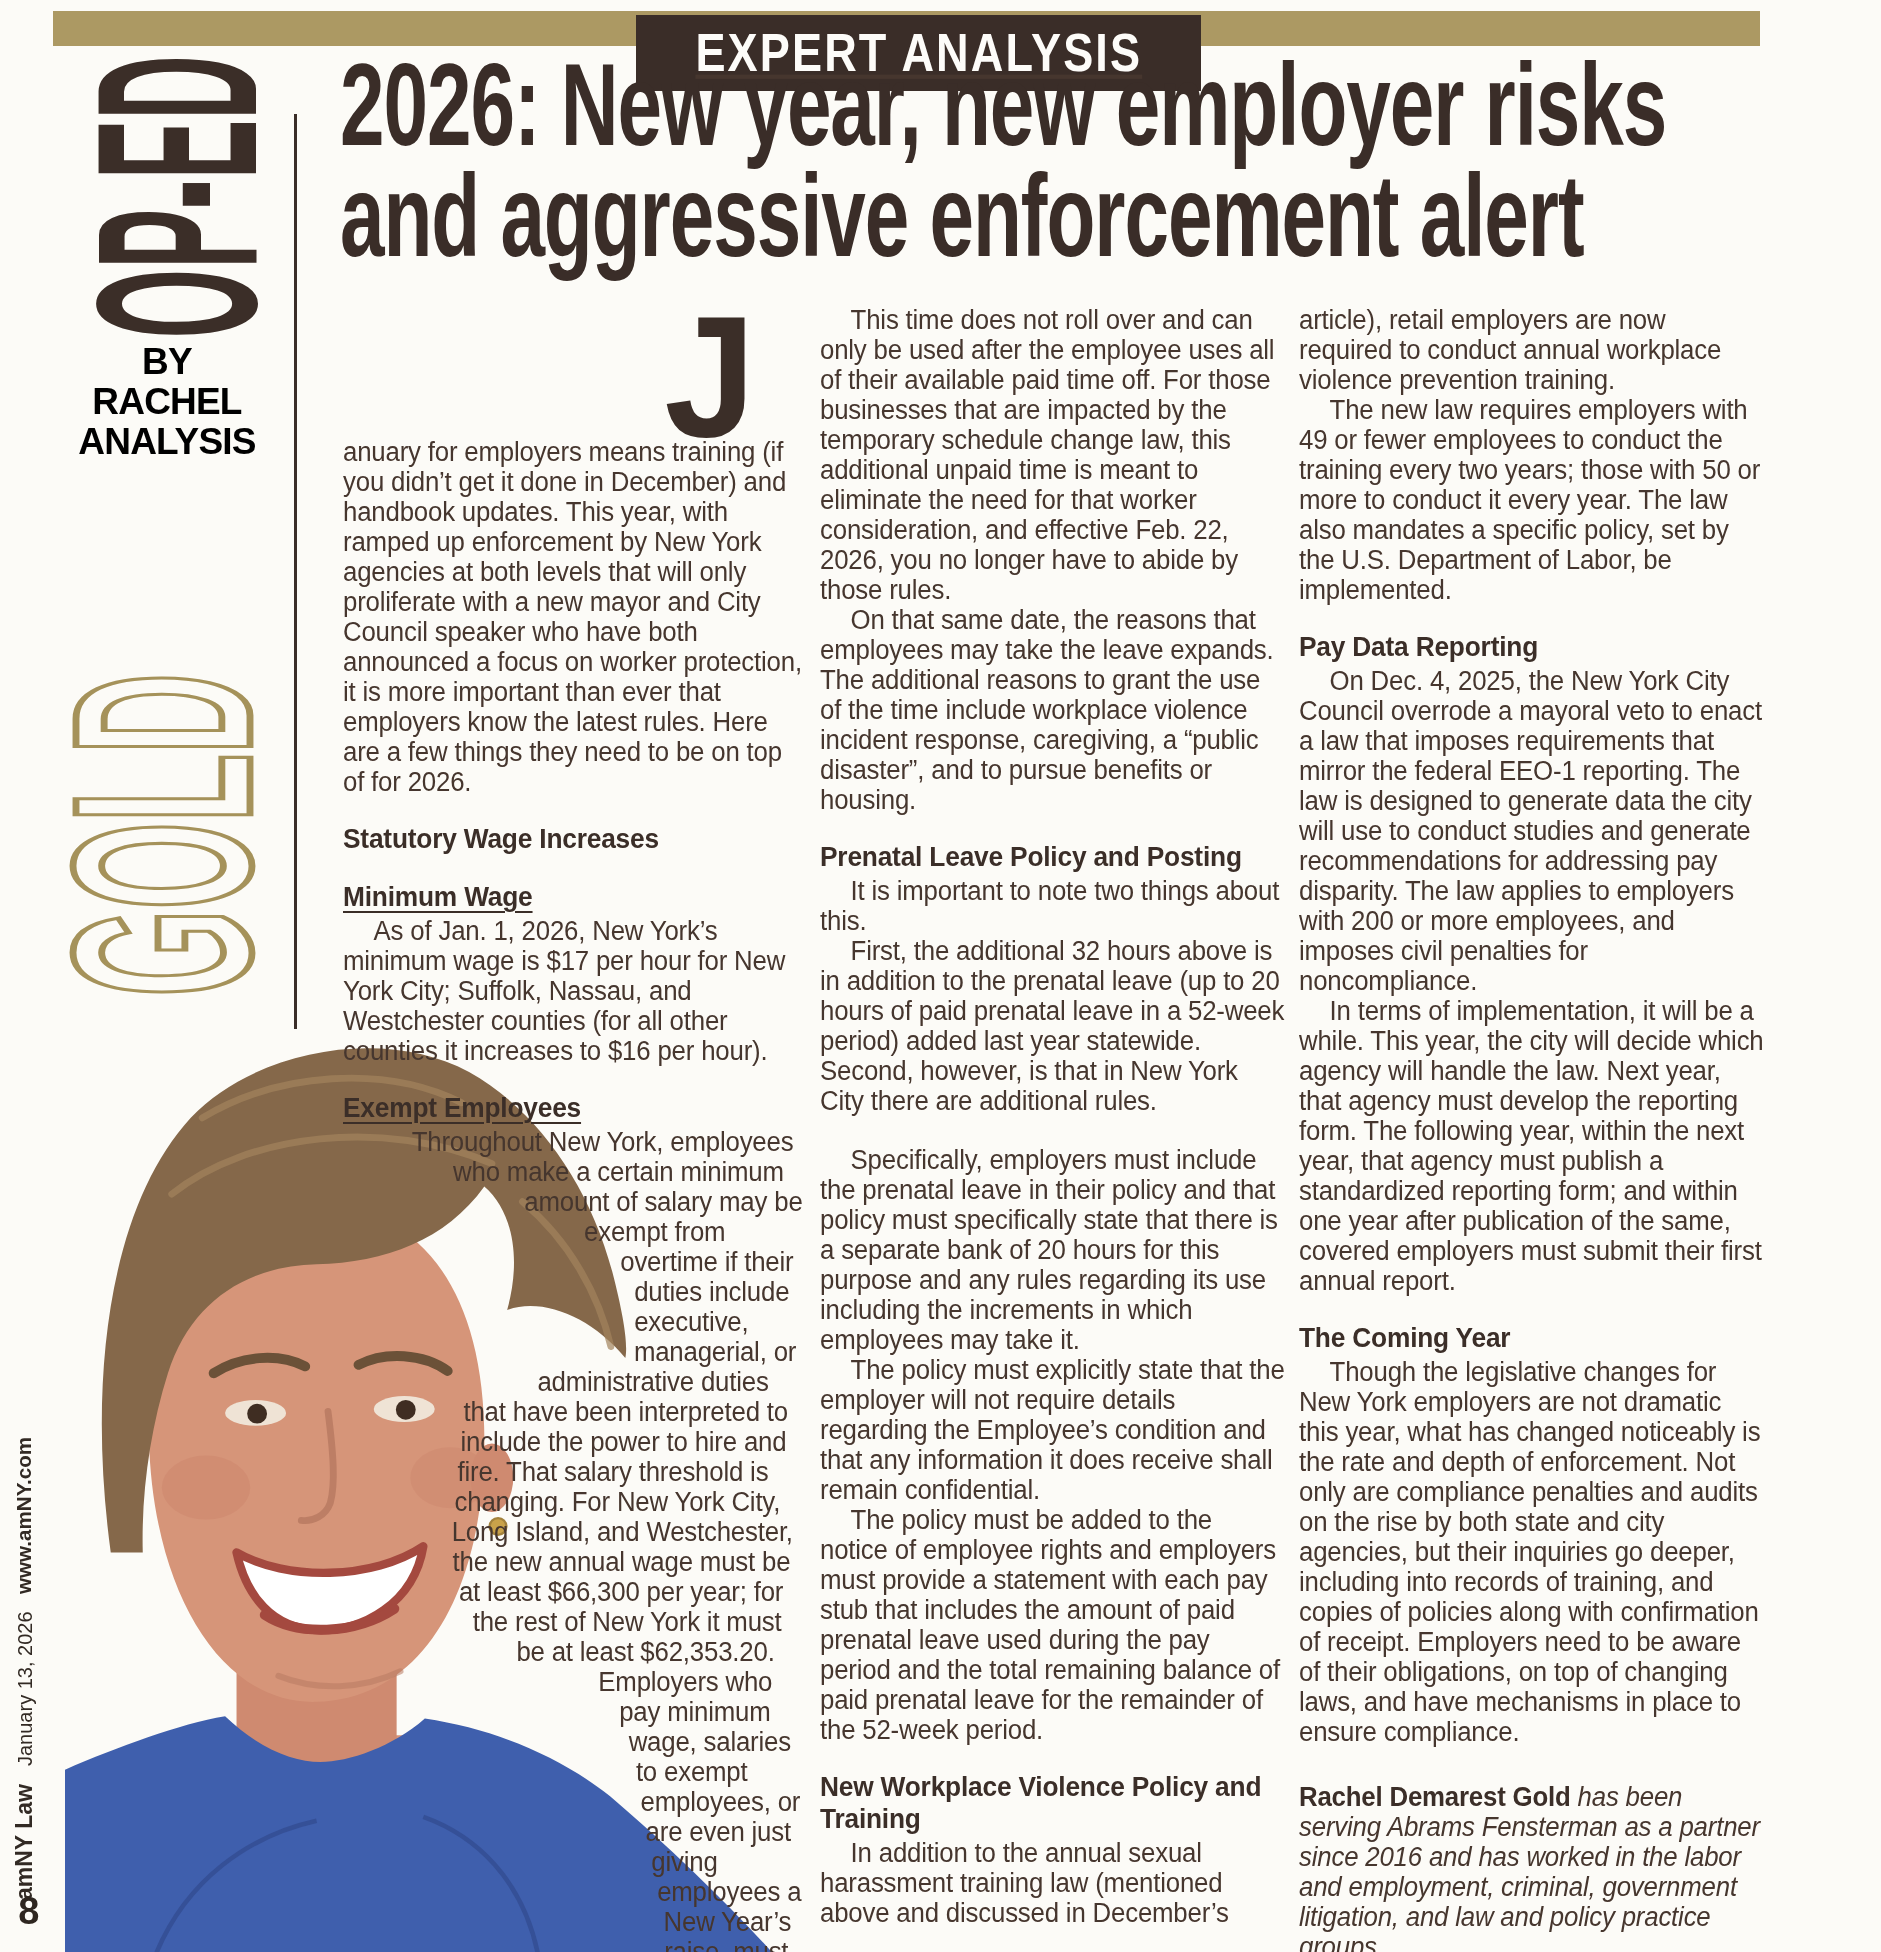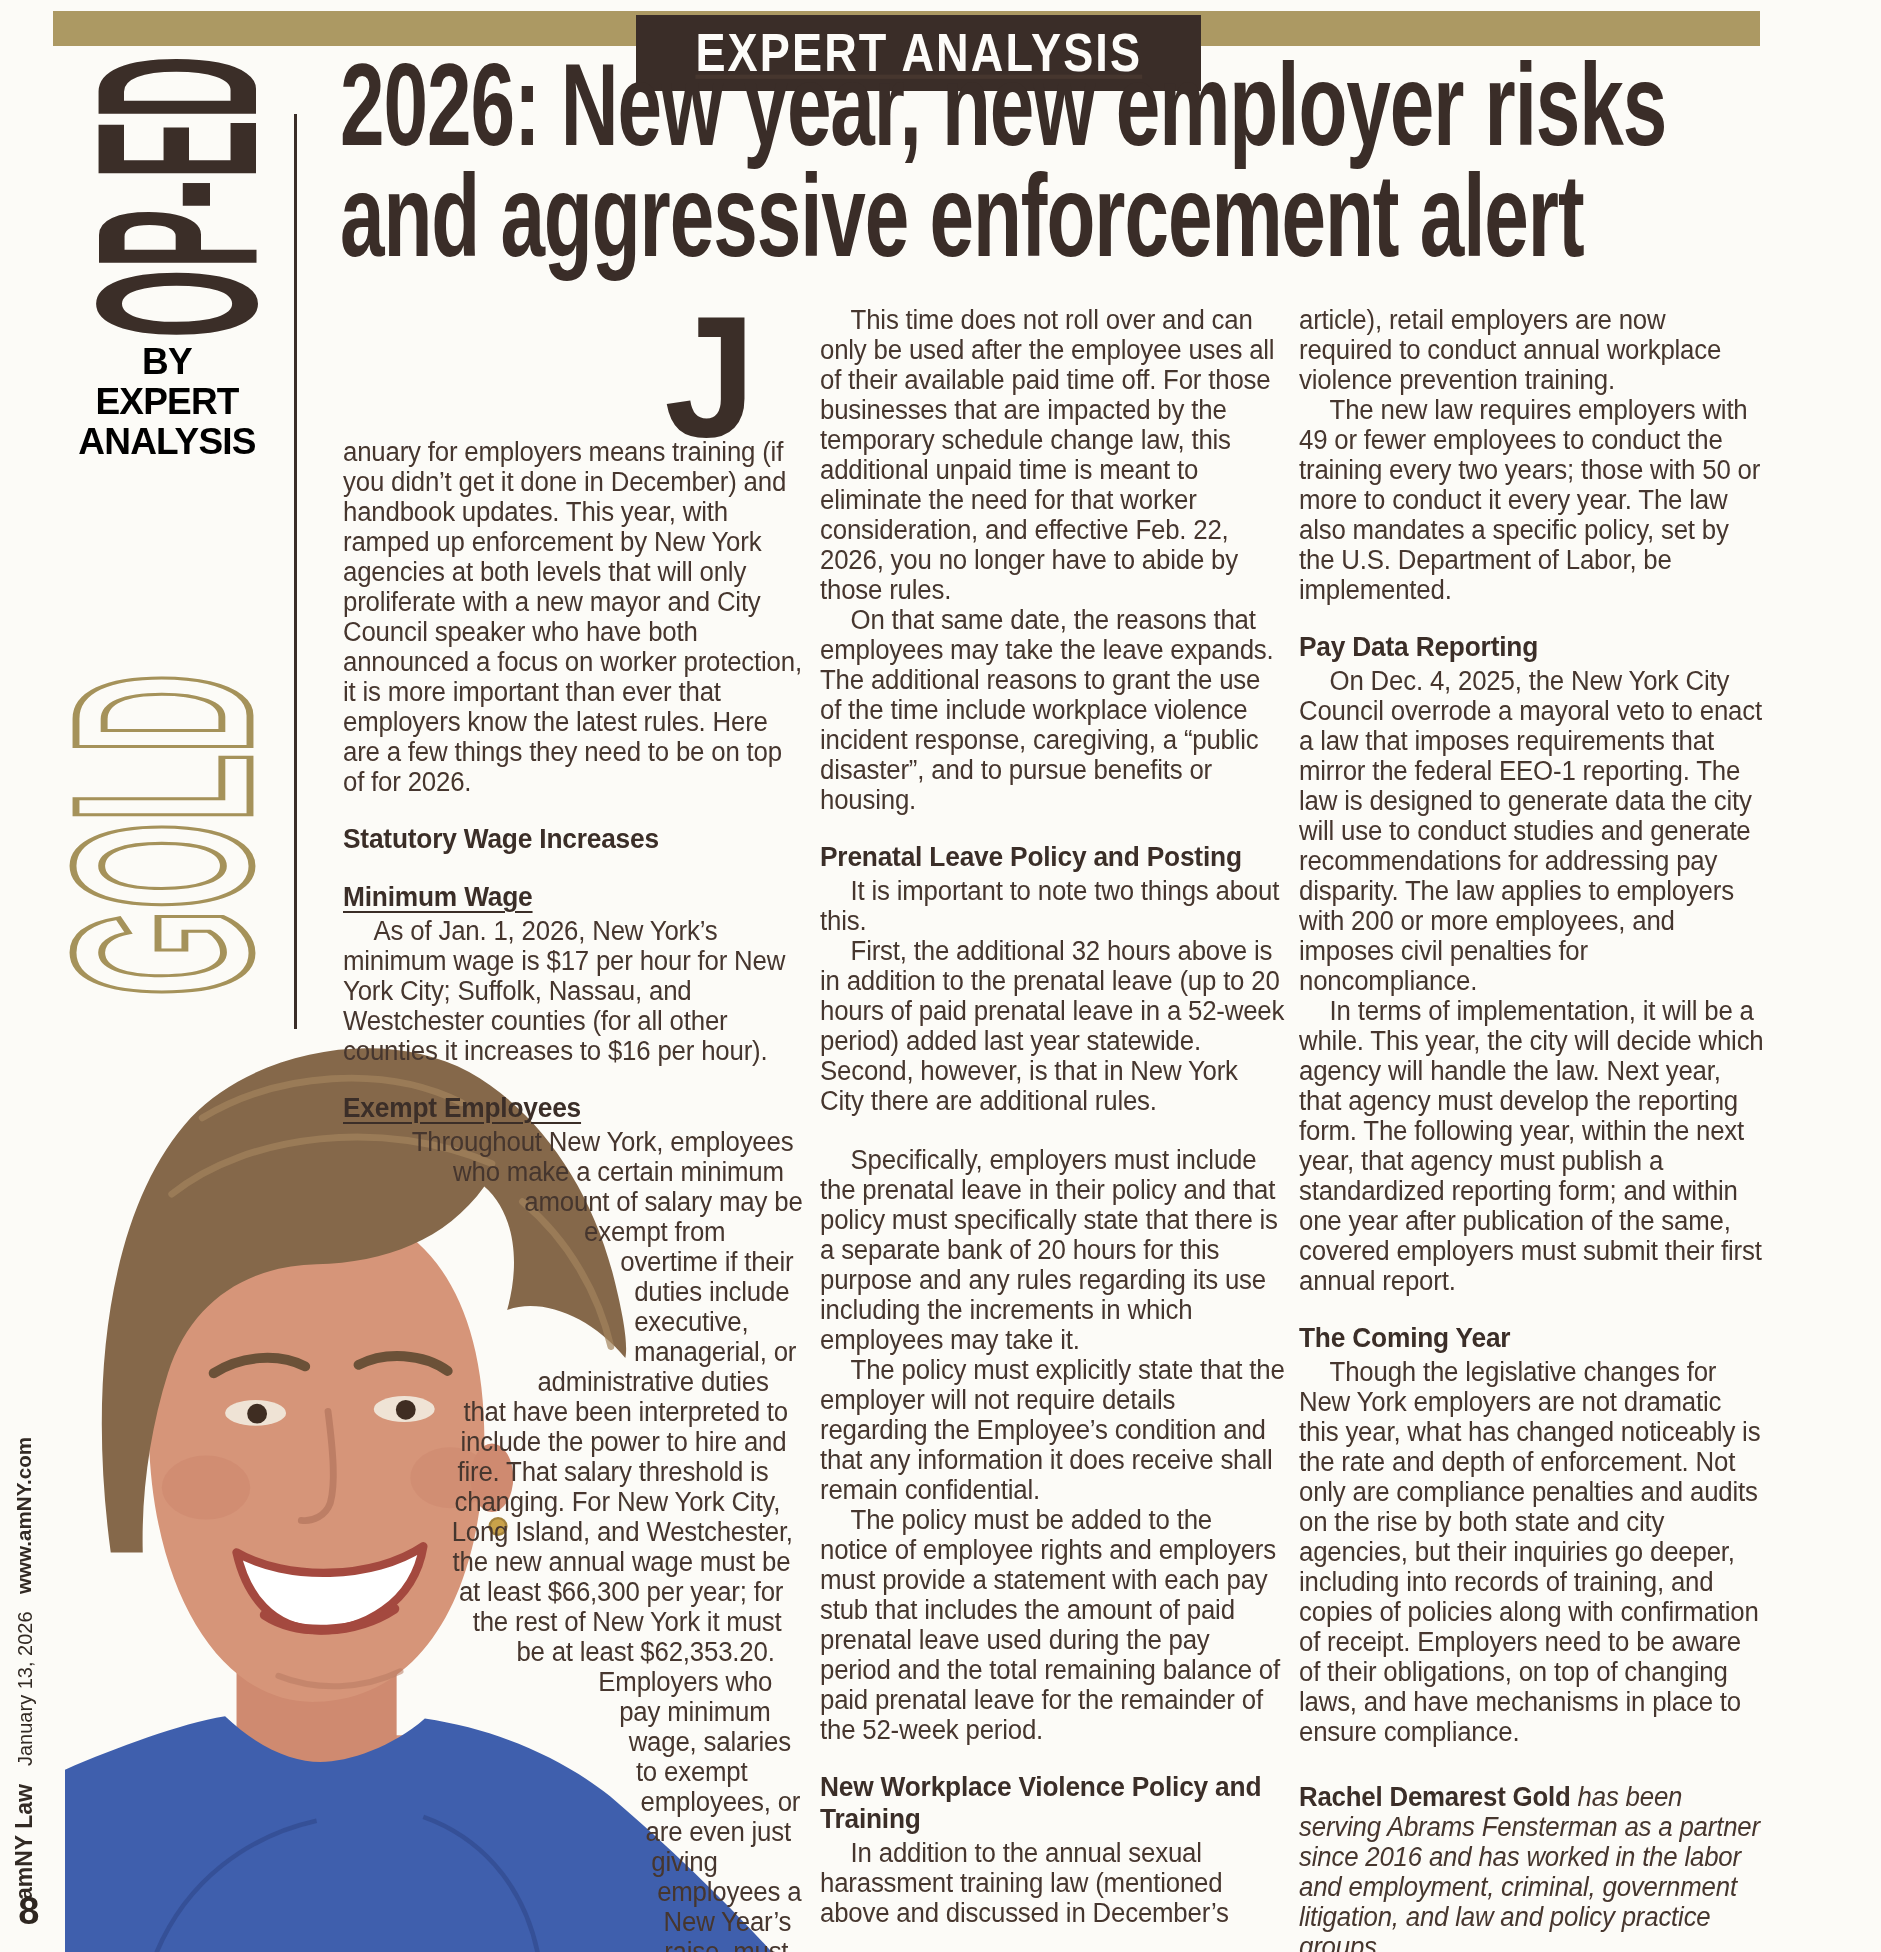--- a/index.html
+++ b/index.html
@@ -78,21 +78,21 @@
   </div>
 
   <div class="vrule"></div>
 
   <svg class="svgtxt" style="left:67px;top:52px;" width="200" height="291" viewBox="0 0 262 382">
     <text transform="translate(248,376) rotate(-90)" font-family="Liberation Sans, sans-serif" font-size="300" font-weight="bold" fill="#3b2e28" textLength="372" lengthAdjust="spacingAndGlyphs">OP-ED</text>
   </svg>
 
   <div class="byline">
     <div>BY</div>
-    <div>EXPERT</div>
+    <div>RACHEL</div>
     <div>ANALYSIS</div>
   </div>
 
   <svg class="svgtxt" style="left:67px;top:670px;" width="200" height="331" viewBox="0 0 262 434">
     <text transform="translate(240,428) rotate(-90)" font-family="Liberation Sans, sans-serif" font-size="330" font-weight="bold" fill="none" stroke="#a5925a" stroke-width="9" textLength="424" lengthAdjust="spacingAndGlyphs">GOLD</text>
   </svg>
 
   <div class="vtext v-web">www.amNY.com</div>
   <div class="vtext v-date">January 13, 2026</div>
   <div class="vtext v-pub">amNY Law</div>

